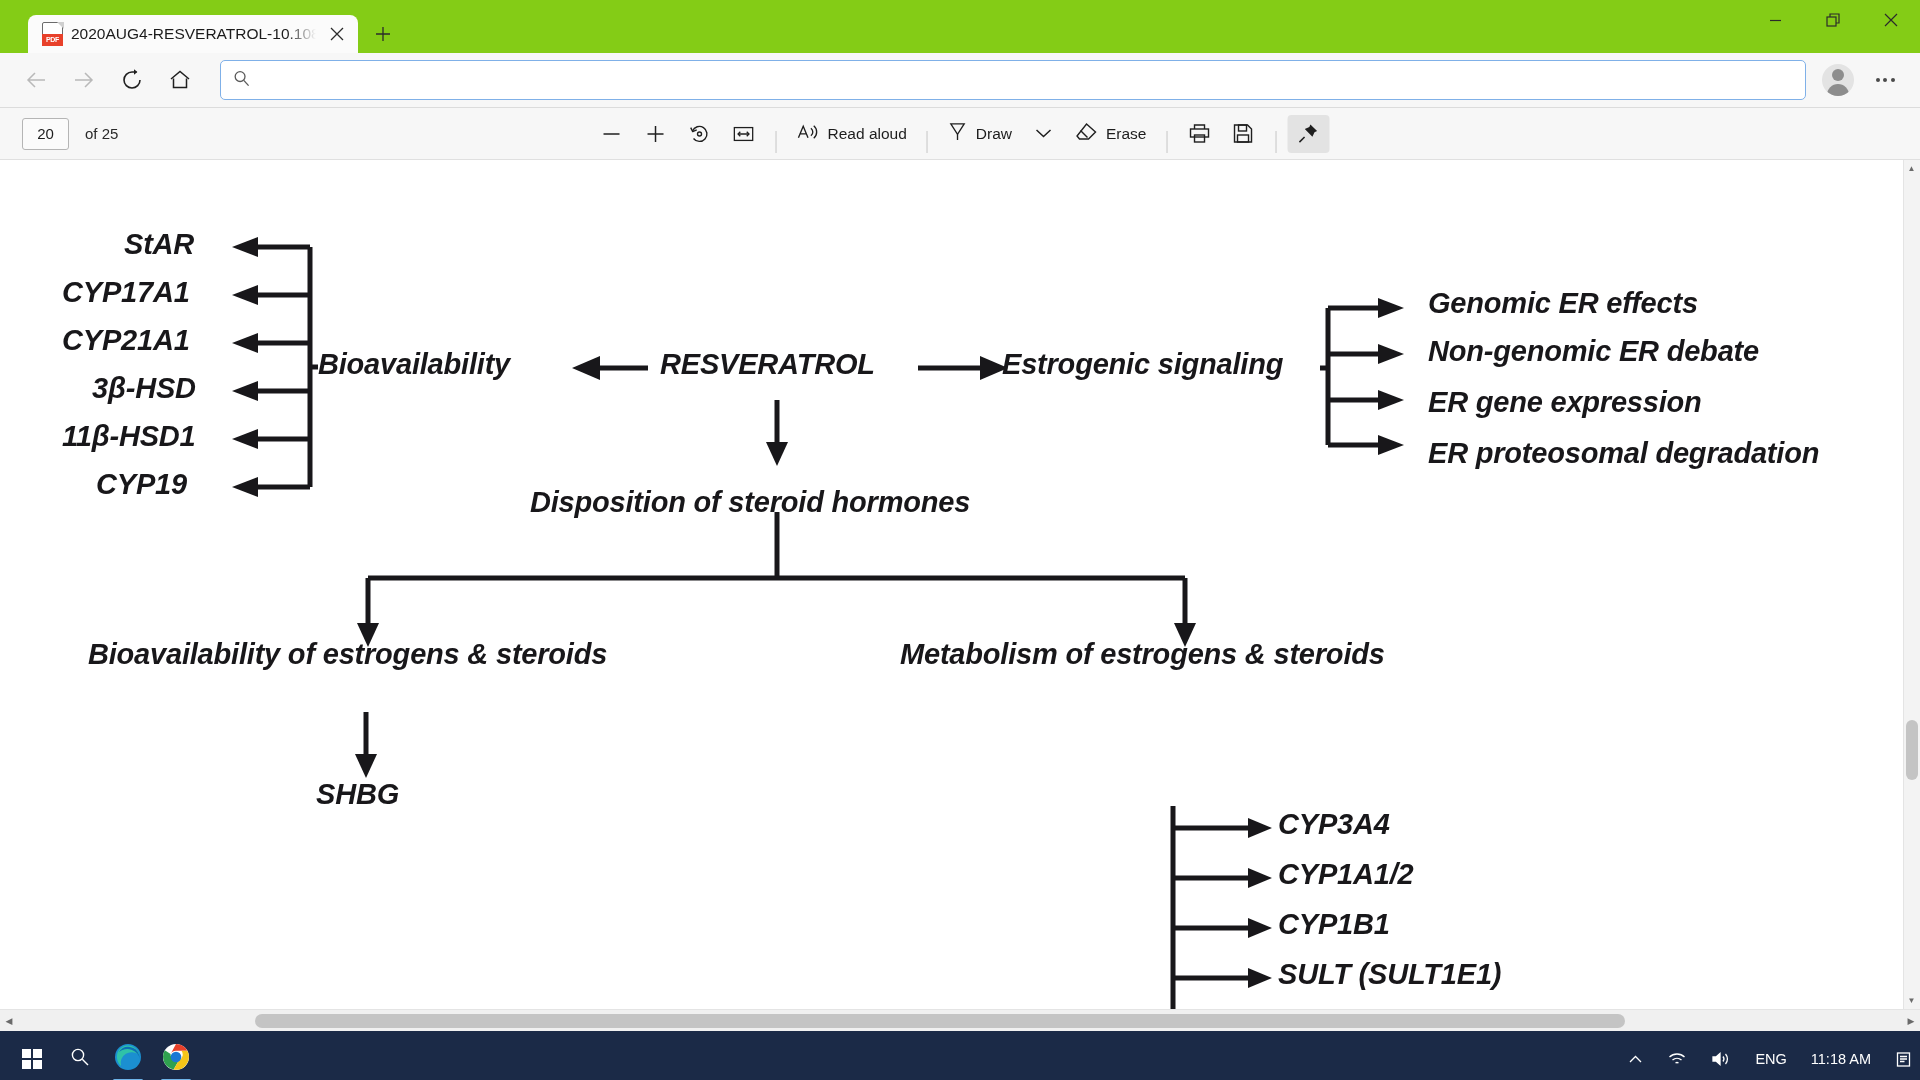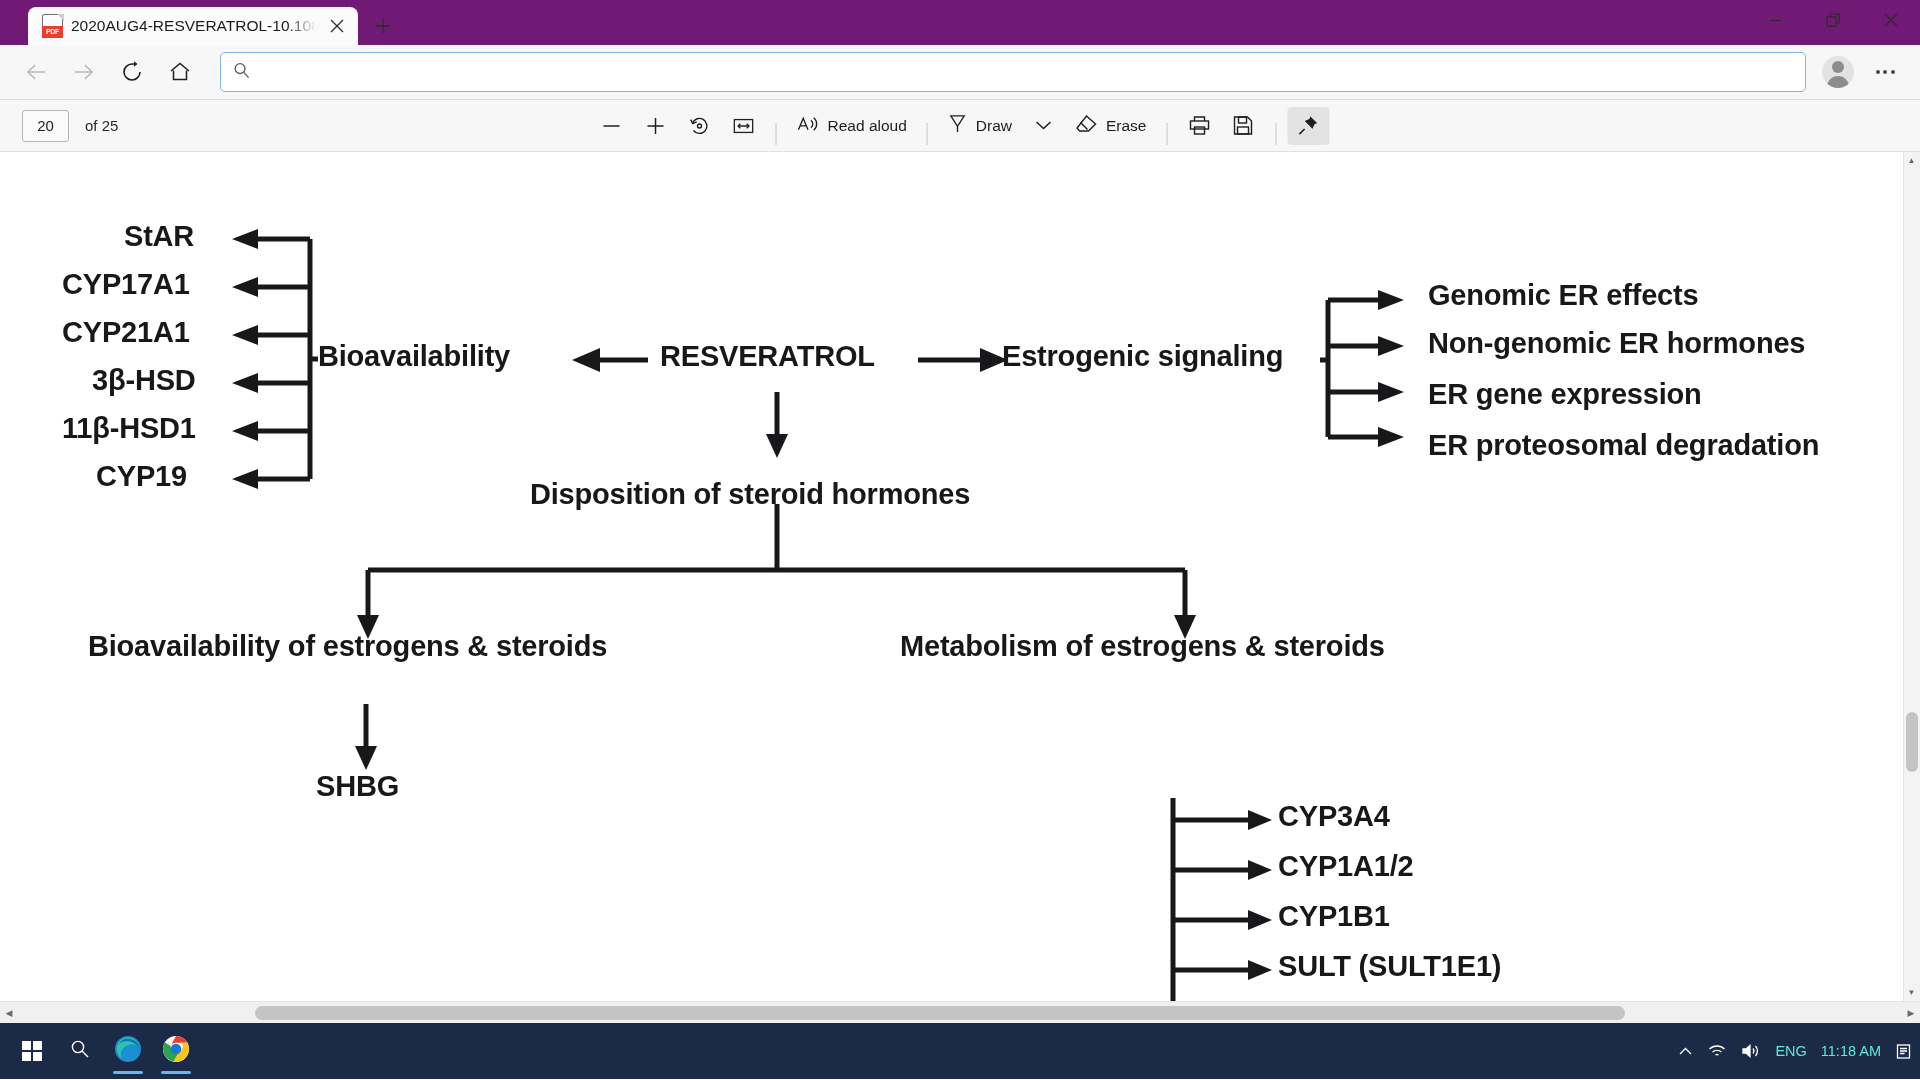--- a/index.html
+++ b/index.html
@@ -5,22 +5,22 @@
   * { box-sizing: border-box; margin: 0; padding: 0; }
   html, body {
     width: 1920px; height: 1080px;
     overflow: hidden;
     font-family: "Liberation Sans", sans-serif;
     background: #fff;
   }
 
   
   .titlebar {
-    height: 45px;
-    background: #701a75;
+    height: 53px;
+    background: #84cc16;
     display: flex;
     align-items: flex-end;
     position: relative;
     text-align: right;
   }
   .tab {
     margin-left: 28px;
     width: 330px;
     height: 38px;
     background: #fbfbfb;
@@ -188,20 +188,21 @@
   
   .viewer {
     position: relative;
     height: 849px;
     background: #fff;
     overflow: hidden;
   }
   .page {
     position: absolute;
     inset: 0;
+    font-style: italic;
   }
   .lbl {
     position: absolute;
     font-family: "Liberation Sans", sans-serif;
     font-weight: bold;
     color: #18171a;
     white-space: nowrap;
     letter-spacing: -0.2px;
   }
   .cut-text {
@@ -250,22 +251,22 @@
     padding: 0 8px;
     position: relative;
   }
   .tk { width: 48px; height: 48px; display: flex; align-items: center; justify-content: center; position: relative; }
   .tk.active::after {
     content: ""; position: absolute; bottom: 1px; left: 9px; right: 9px;
     height: 3px; background: #6fb4e8; border-radius: 2px;
   }
   .tray {
     position: absolute; right: 8px;
-    display: flex; gap: 14px;
-    color: #5eead4; font-size: 14.5px;
+    display: flex; gap: 24px;
+    color: #ffffff; font-size: 14.5px;
   }
   .tray .ti { display: flex; align-items: center; justify-content: center; }
   .winlogo { display:grid; grid-template-columns:1fr 1fr; grid-template-rows:1fr 1fr; gap:2.5px; width:20px;height:20px; }
   .winlogo i { background:#fff; display:block; }
 </style>
 </head>
 <body>
 
 <div class="titlebar">
   <div class="tab">
@@ -519,21 +520,21 @@
     <div class="lbl" style="left:62px;  top:164px; font-size:29px;">CYP21A1</div>
     <div class="lbl" style="left:92px;  top:212px; font-size:29px;">3β-HSD</div>
     <div class="lbl" style="left:62px;  top:260px; font-size:29px;">11β-HSD1</div>
     <div class="lbl" style="left:96px;  top:308px; font-size:29px;">CYP19</div>
 
     <div class="lbl" style="left:318px; top:188px; font-size:29px;">Bioavailability</div>
     <div class="lbl" style="left:660px; top:188px; font-size:29px;">RESVERATROL</div>
     <div class="lbl" style="left:1002px; top:188px; font-size:29px;">Estrogenic signaling</div>
 
     <div class="lbl" style="left:1428px; top:127px; font-size:29px;">Genomic ER effects</div>
-    <div class="lbl" style="left:1428px; top:175px; font-size:29px;">Non-genomic ER hormones</div>
+    <div class="lbl" style="left:1428px; top:175px; font-size:29px;">Non-genomic ER debate</div>
     <div class="lbl" style="left:1428px; top:226px; font-size:29px;">ER gene expression</div>
     <div class="lbl" style="left:1428px; top:277px; font-size:29px;">ER proteosomal degradation</div>
 
     <div class="lbl" style="left:530px; top:326px; font-size:29px;">Disposition of steroid hormones</div>
 
     <div class="lbl" style="left:88px; top:478px; font-size:29px;">Bioavailability of estrogens &amp; steroids</div>
     <div class="lbl" style="left:900px; top:478px; font-size:29px;">Metabolism of estrogens &amp; steroids</div>
     <div class="lbl" style="left:316px; top:618px; font-size:29px;">SHBG</div>
 
     <div class="lbl" style="left:1278px; top:648px; font-size:29px;">CYP3A4</div>

